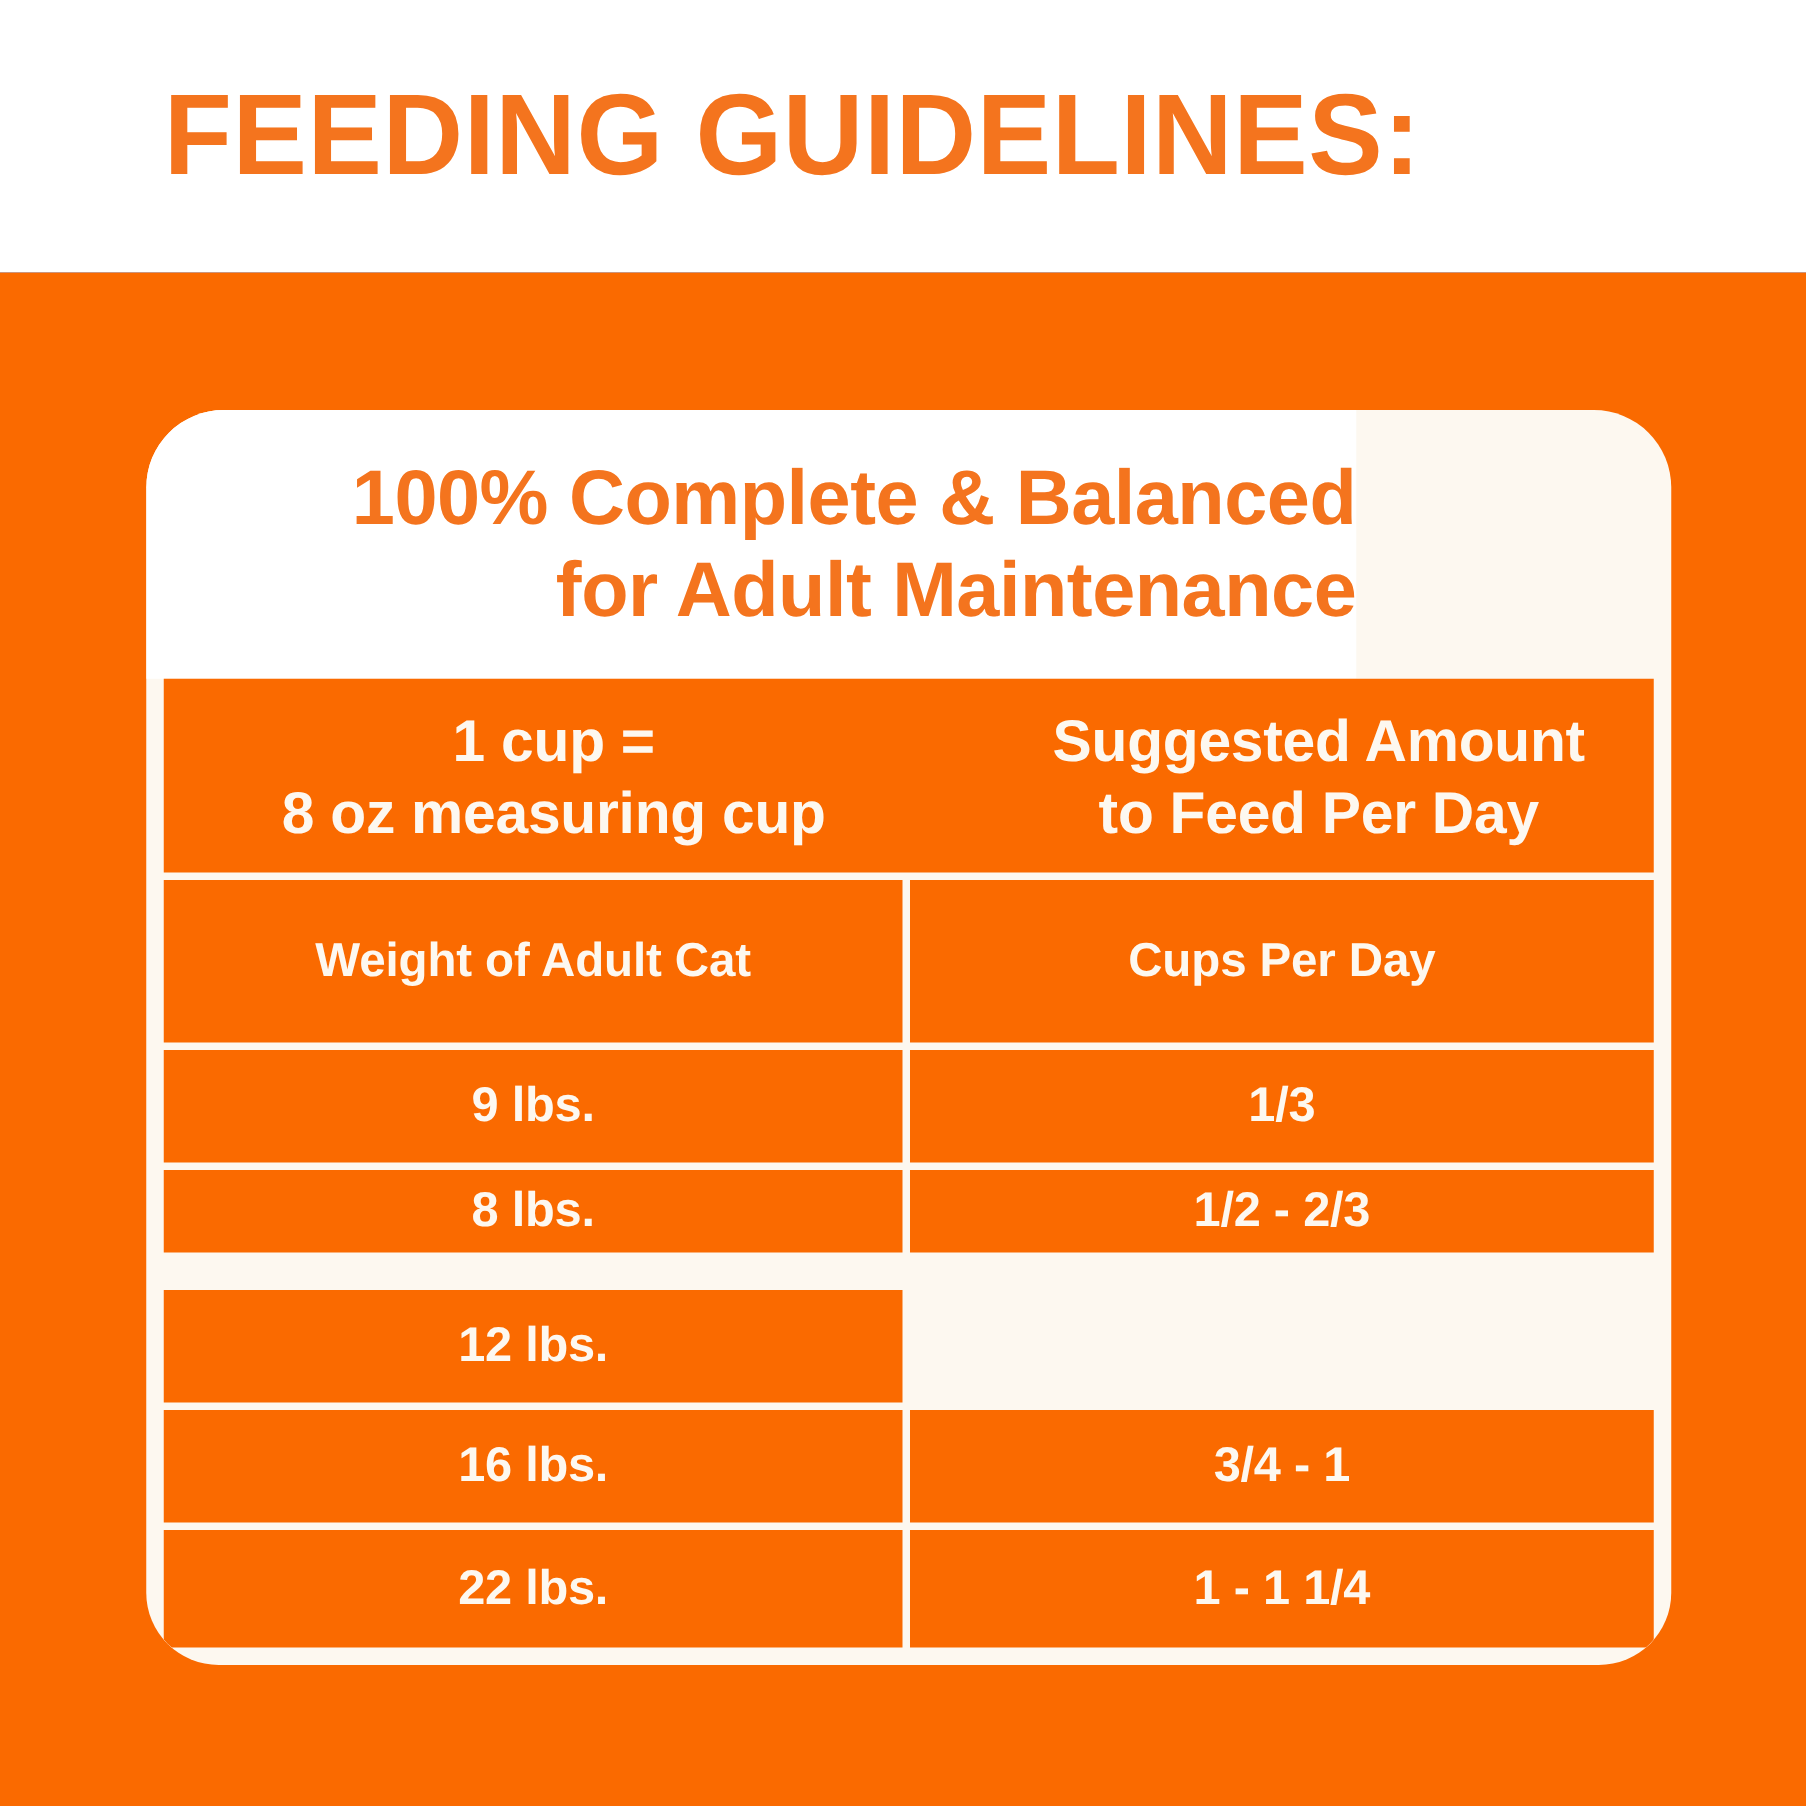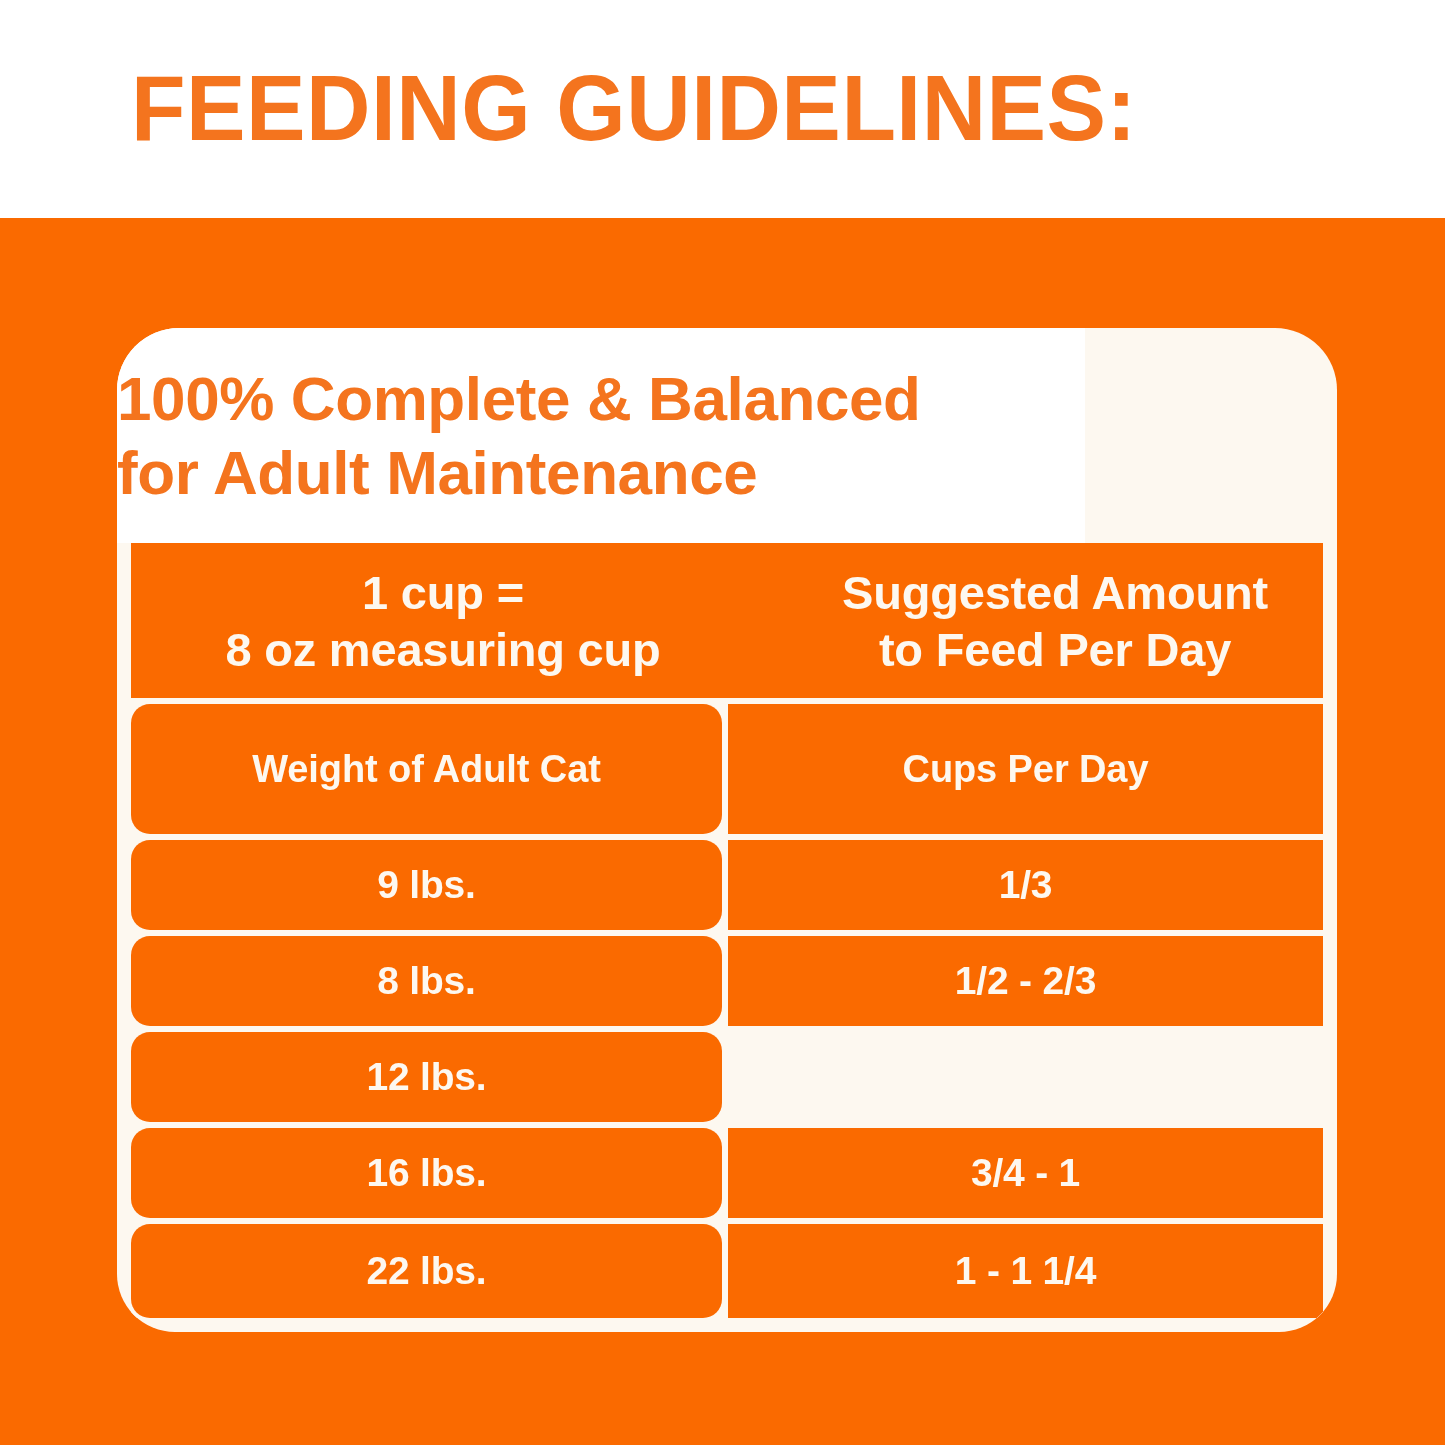--- a/index.html
+++ b/index.html
@@ -71,21 +71,21 @@
 
   .card-title-area {
     position: absolute;
     left: 0;
     top: 0;
     width: 968px;
     height: 215px;
     background: #FFFFFF;
     display: flex;
     flex-direction: column;
-    align-items: flex-start;
+    align-items: flex-end;
     justify-content: center;
   }
   .card-title-line {
     font-family: "Liberation Sans", sans-serif;
     font-weight: bold;
     font-size: 62px;
     line-height: 74px;
     color: #F4741E;
     white-space: nowrap;
     letter-spacing: -0.4px;
@@ -152,26 +152,26 @@
     color: #FDF8F0;
     white-space: nowrap;
     letter-spacing: -0.2px;
   }
 
   
   .row-colhead { top: 161px; height: 130px; }
 
   
   .row-d0 { top: 297px; height: 90px; }
-  .row-d1 { top: 393px; height: 90px; }
+  .row-d1 { top: 393px; height: 66px; }
   .row-d2 { top: 489px; height: 90px; }
   .row-d3 { top: 585px; height: 90px; }
   .row-d4 { top: 681px; height: 94px; }
 
-  .col-left  { left: 0px;   width: 591px; border-radius: 19px; }
+  .col-left  { left: 0px;   width: 591px; }
   .col-right { left: 597px; width: 595px; }
 
   .colhead-text { font-size: 38px; letter-spacing: -0.1px; }
   .data-text    { font-size: 39px; letter-spacing: -0.2px; }
 
   
 </style>
 </head>
 <body>
 

